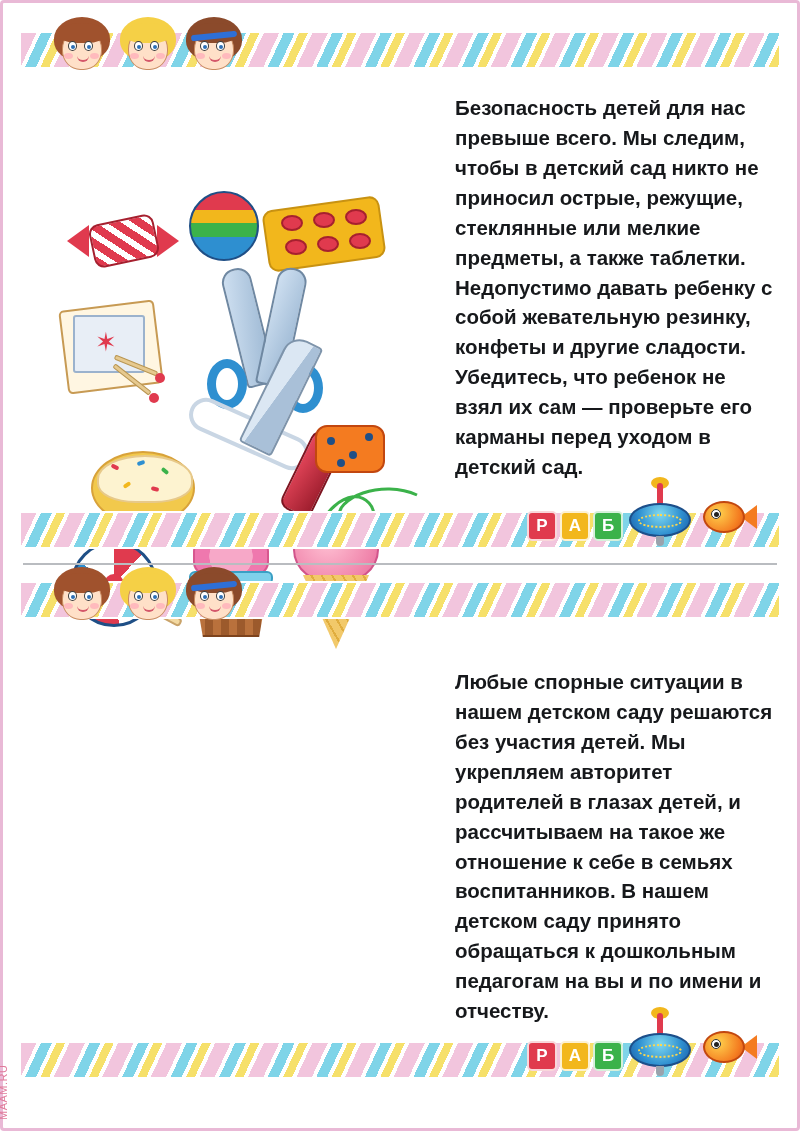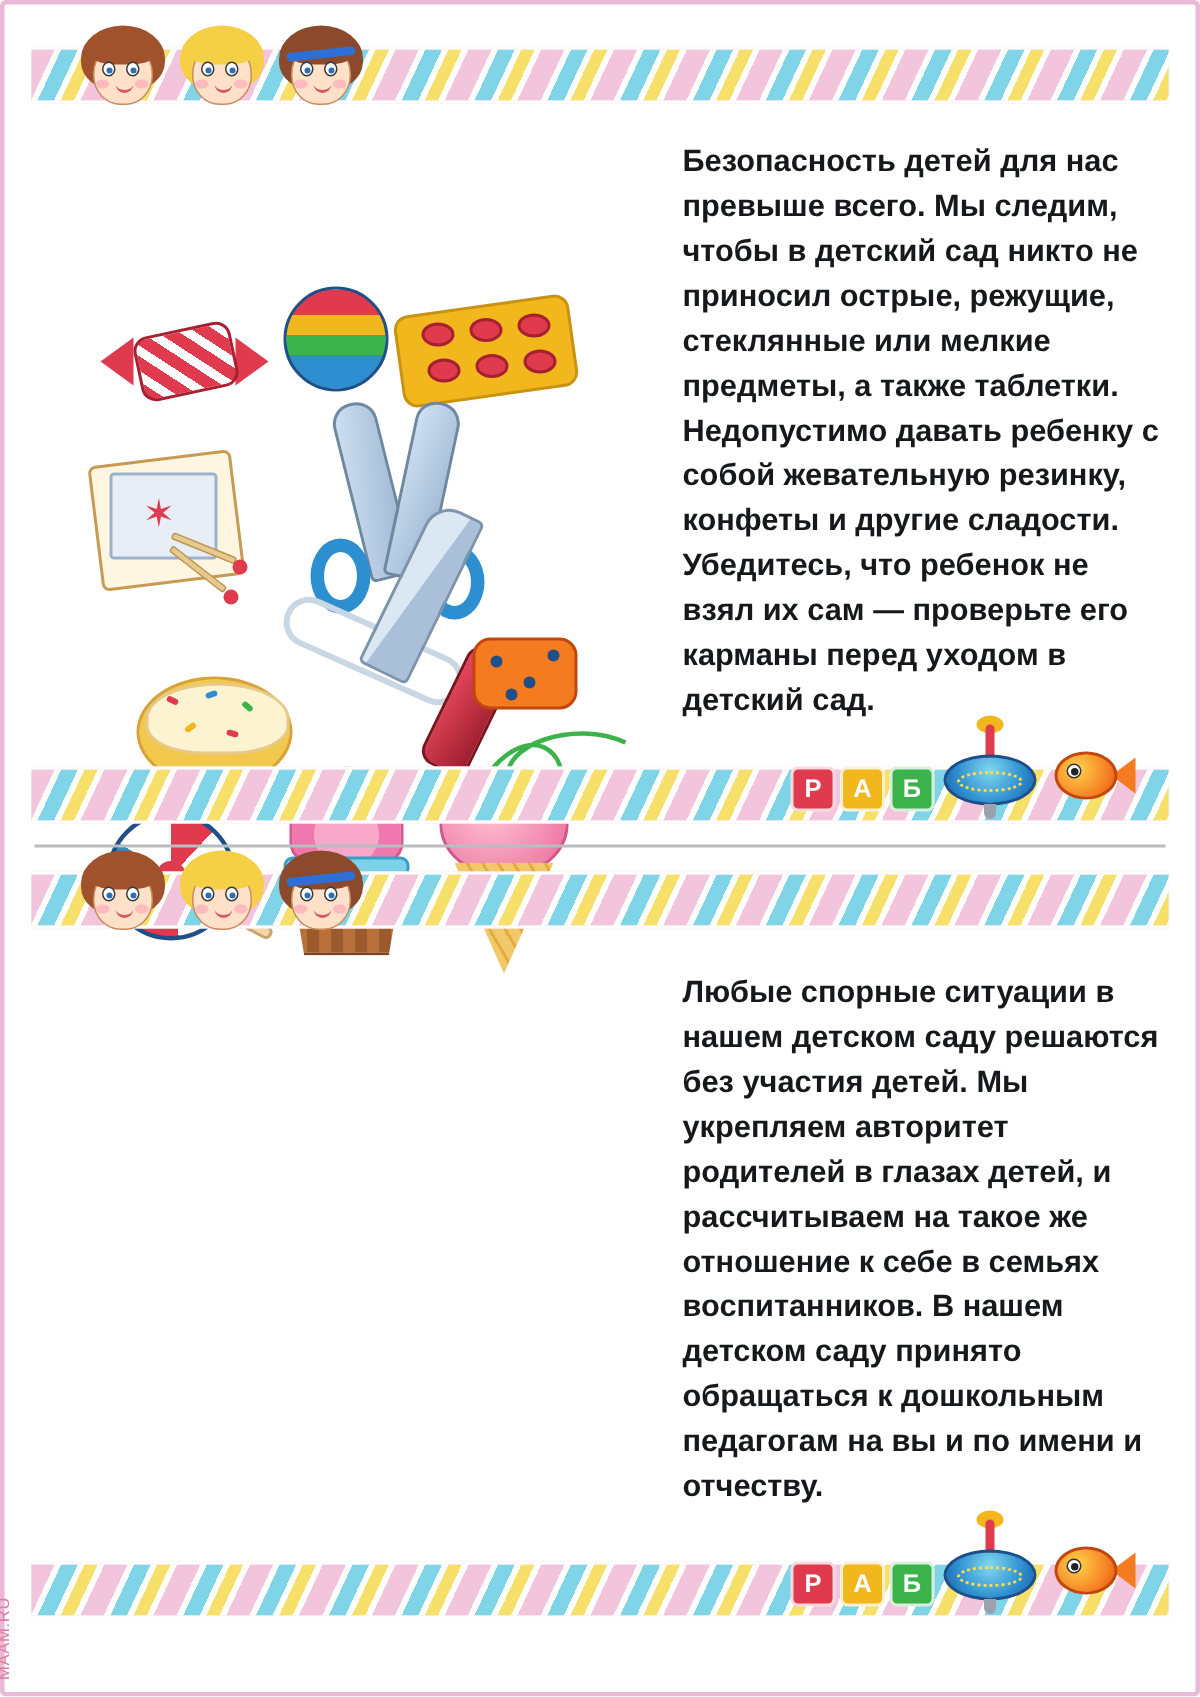--- a/index.html
+++ b/index.html
@@ -512,21 +512,21 @@
         <div class="band"></div>
         <div class="eye l"></div>
           <div class="eye r"></div>
         <div class="cheek l"></div>
           <div class="cheek r"></div>
           <div class="mouth"></div>
       </div>
     </div>
   </div>
 
-  <div class="panel" style="top:634px; height:400px;">
+  <div class="panel" style="top:654px; height:400px;">
 
     <div class="panel-text" style="left:452px; top:10px; width:322px;">Любые спорные ситуации в нашем детском саду решаются без участия детей. Мы укрепляем авторитет родителей в глазах детей, и рассчитываем на такое же отношение к себе в семьях воспитанников. В нашем детском саду принято обращаться к дошкольным педагогам на вы и по имени и отчеству.</div>
   </div>
 
   <div class="ribbon" style="top:1038px;">
     <div class="ribbon-toys">
       <div class="blocks">
         <div class="cube c1">Р</div>
         <div class="cube c2">А</div>
         <div class="cube c3">Б</div>

